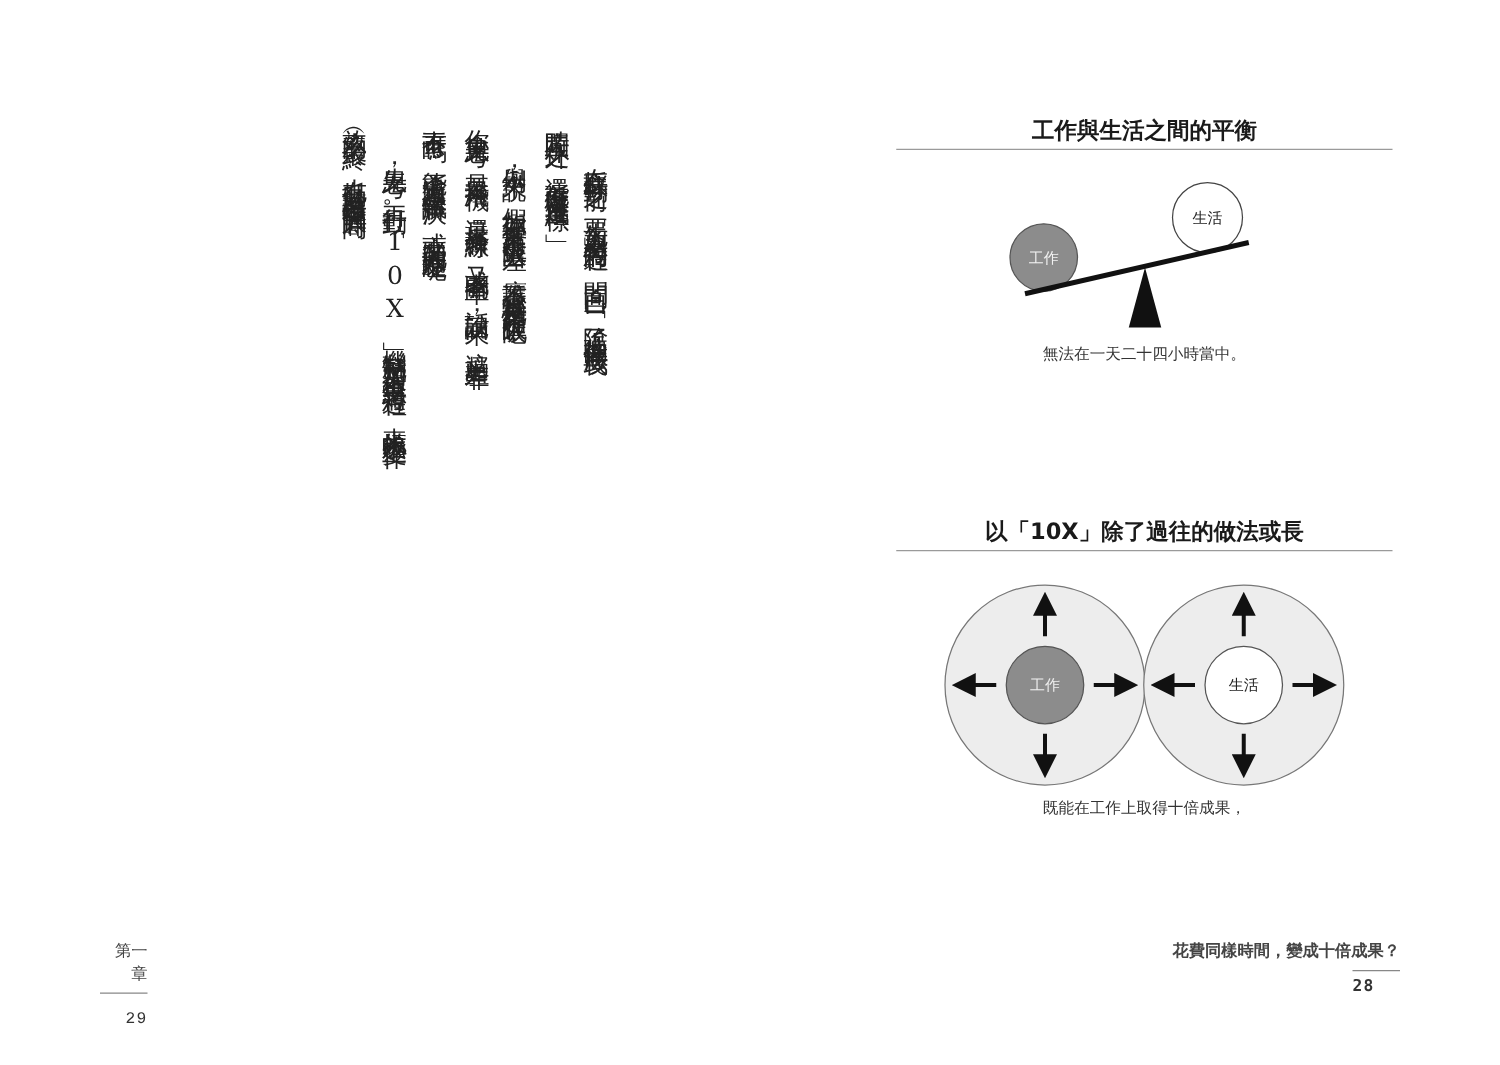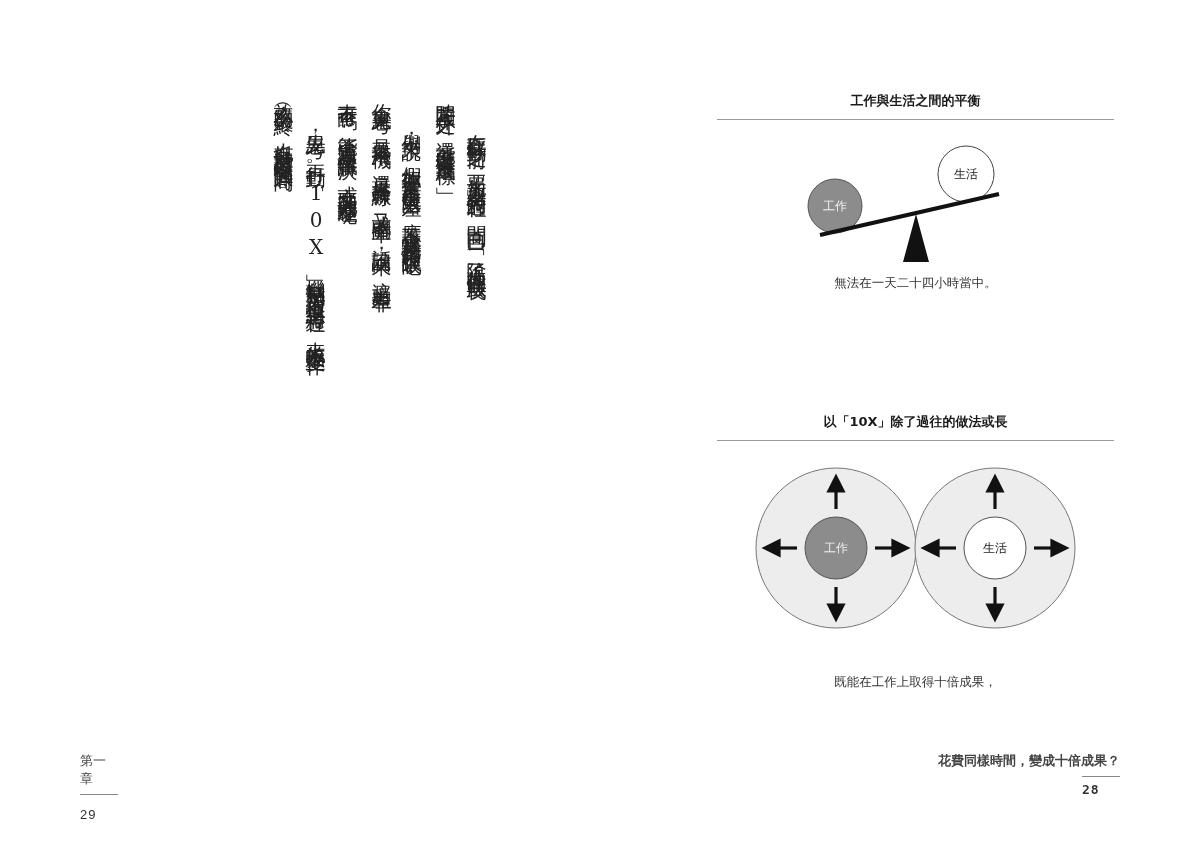--- a/index.html
+++ b/index.html
@@ -8,33 +8,33 @@
   .spread { position:absolute; left:0; top:0; width:1200px; height:852px; }
   .page { position:absolute; top:0; height:852px; width:600px; }
   .page-left { left:0; }
 
   
   .vcol { position:absolute; writing-mode:vertical-rl; text-orientation:upright;
           font-size:20px; line-height:24px; letter-spacing:2.6px; color:#222;
           font-family:"DejaVu Serif","Liberation Serif",serif; white-space:nowrap; }
 
   
-  .footer-left { position:absolute; left:80px; top:752px; width:38px; text-align:left; }
+  .footer-left { position:absolute; left:80px; top:752px; width:38px; text-align:right; }
   .footer-left .chap { font-size:13px; color:#444; font-family:"DejaVu Sans",sans-serif; }
   .footer-left .rule { height:1px; background:#888; margin:6px 0 5px 0; width:38px; }
-  .footer-left .num { font-size:13px; color:#333; font-family:Liberation Sans, sans-serif; letter-spacing:1px;margin-top:12px; }
+  .footer-left .num { font-size:13px; color:#333; font-family:Liberation Mono, monospace; letter-spacing:1px;margin-top:12px; }
 
   .footer-right { position:absolute; right:80px; top:752px; text-align:right;font-weight:bold; }
   .footer-right .chap { font-size:13px; color:#444; font-family:"DejaVu Sans",sans-serif; }
   .footer-right .rule { height:1px; background:#888; margin:6px 0 5px auto; width:38px; }
   .footer-right .num { font-size:13px; color:#333; font-family:"DejaVu Sans Mono",monospace; letter-spacing:1px; width:38px; margin-left:auto; text-align:left; }
 
   
   .figure { position:absolute; left:717px; width:397px; }
-  .fig-title { text-align:center; font-family:"DejaVu Sans",sans-serif; font-weight:bold; font-size:13px; color:#1a1a1a; height:18px; }
+  .fig-title { text-align:center; font-family:"DejaVu Sans",sans-serif; font-weight:bold; font-size:18px; color:#1a1a1a; height:18px; }
   .fig-rule { height:1px; background:#9a9a9a; margin-top:9px; }
   .fig-caption { position:absolute; width:397px; text-align:center; font-family:"DejaVu Sans",sans-serif; font-size:12.5px; line-height:19px; color:#333; }
   svg text { font-family:"DejaVu Sans",sans-serif; }
 </style>
 </head>
 <body>
 
 <div class="spread">
 
   <div class="page page-left">
@@ -101,21 +101,21 @@
     <circle cx="245" cy="83" r="31" fill="#ffffff" stroke="#555" stroke-width="1"></circle>
     <text x="245" y="87" text-anchor="middle" font-size="12" fill="#222">生活</text>
     <g stroke="#111" stroke-width="3.2" fill="none">
       <line x1="245" y1="44" x2="245" y2="18" marker-end="url(#ah)"></line>
       <line x1="245" y1="122" x2="245" y2="148" marker-end="url(#ah)"></line>
       <line x1="206" y1="83" x2="180" y2="83" marker-end="url(#ah)"></line>
       <line x1="284" y1="83" x2="310" y2="83" marker-end="url(#ah)"></line>
     </g>
   </svg>
 
-  <div class="fig-caption" style="left:717px; top:636px;margin-top:36px;">
+  <div class="fig-caption" style="left:717px; top:636px;">
     <div>既能在工作上取得十倍成果，</div>
   </div>
 
   <div class="footer-right">
     <div class="chap">花費同樣時間，變成十倍成果？</div>
     <div class="rule"></div>
     <div class="num">28</div>
   </div>
 
 </div>

